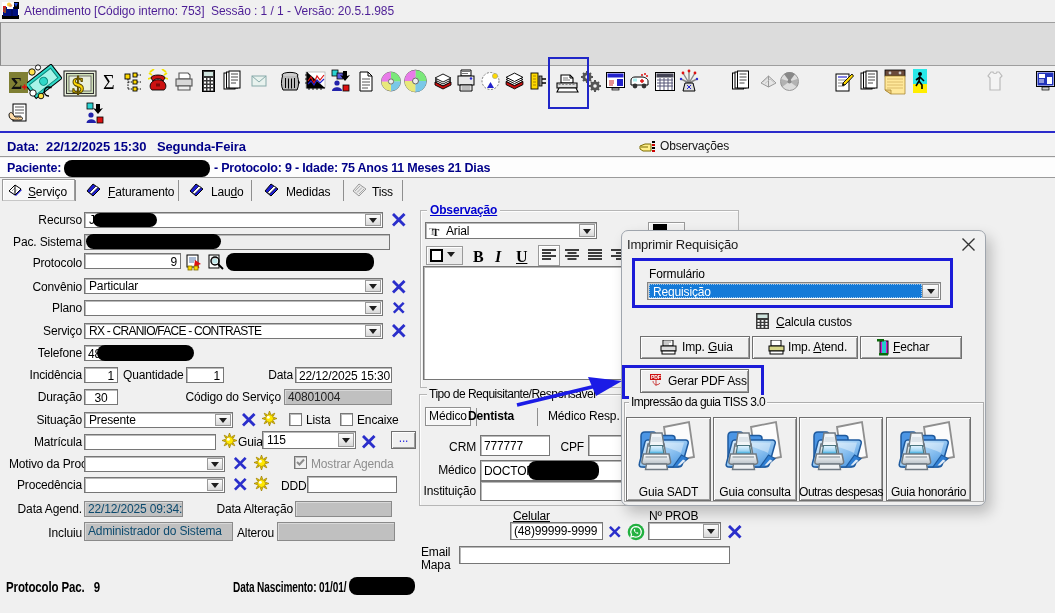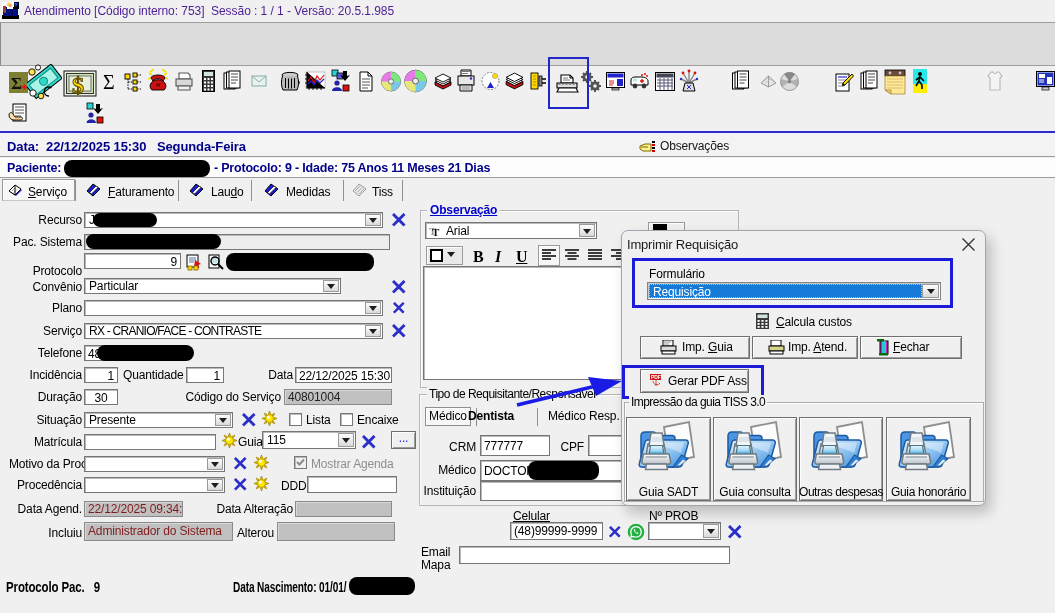--- a/index.html
+++ b/index.html
@@ -1,21 +1,21 @@
 <!DOCTYPE html>
 <html><head>
 <meta charset="utf-8">
 <style>
 *{margin:0;padding:0;box-sizing:border-box;}
 html,body{width:1055px;height:613px;overflow:hidden;}
 body{font-family:"Liberation Sans",sans-serif;font-size:12px;letter-spacing:-0.15px;background:#f0f0f0;position:relative;color:#000;}
 .abs{position:absolute;}
 .navy{color:#000089;font-weight:bold;}
 .fld{position:absolute;background:#fff;border:1px solid #767676;box-shadow:inset 1px 1px 0 #b9b9b9;line-height:14px;padding:1px 3px 0 3px;white-space:nowrap;overflow:hidden;}
-.gfld{position:absolute;background:#c0c0c0;border:1px solid #8a8a8a;box-shadow:inset 1px 1px 0 #d8d8d8;line-height:15px;padding:0 3px;color:#7f1d1d;white-space:nowrap;overflow:hidden;}
+.gfld{position:absolute;background:#c0c0c0;border:1px solid #8a8a8a;box-shadow:inset 1px 1px 0 #d8d8d8;line-height:15px;padding:0 3px;color:#0c4a6e;white-space:nowrap;overflow:hidden;}
 .combo{position:absolute;background:#fff;border:1px solid #767676;box-shadow:inset 1px 1px 0 #b9b9b9;}
 .combo .txt{position:absolute;left:4px;top:1px;line-height:13px;white-space:nowrap;}
 .cbtn{position:absolute;top:1px;right:1px;bottom:1px;width:16px;background:linear-gradient(#fdfdfd,#d9d9d9);border:1px solid #9a9a9a;}
 .cbtn:after{content:"";position:absolute;left:50%;top:50%;margin:-2px 0 0 -4px;border:4px solid transparent;border-top:5px solid #1d1d1d;}
 .lbl{position:absolute;white-space:nowrap;line-height:15px;}
 .rlbl{position:absolute;white-space:nowrap;line-height:15px;text-align:right;overflow:visible;}
 .blob{position:absolute;background:#000;border-radius:8px;}
 .chk{position:absolute;width:13px;height:13px;background:#fff;border:1px solid #777;box-shadow:inset 1px 1px 0 #bbb;}
 .btn3{position:absolute;background:#f0f0f0;border:1px solid #6f6f6f;box-shadow:inset 1px 1px 0 #fdfdfd,inset -1px -1px 0 #9d9d9d;text-align:center;}
 .grp{position:absolute;border:1px solid #b6b6b6;box-shadow:inset 1px 1px 0 #fdfdfd;}
@@ -417,24 +417,24 @@
 </div>
 
 <div id="leftform">
 <div class="rlbl" style="left:0;top:213px;width:82px;">Recurso</div>
 <div class="combo" style="left:84px;top:212px;width:299px;height:16px;">
       <div class="txt">J</div>
       <div class="cbtn"></div>
     </div>
 <div class="rlbl" style="left:0;top:235px;width:82px;">Pac. Sistema</div>
 <div class="fld" style="left:84px;top:234px;width:306px;height:16px;background:#ededed;"></div>
-<div class="rlbl" style="left:0;top:264px;width:82px;">Protocolo</div>
+<div class="rlbl" style="left:0;top:256px;width:82px;">Protocolo</div>
 <div class="fld" style="left:84px;top:253px;width:97px;height:16px;text-align:right;">9</div>
 <div class="rlbl" style="left:0;top:280px;width:82px;">Convênio</div>
-<div class="combo" style="left:84px;top:278px;width:257px;height:16px;padding-left:7px;">
+<div class="combo" style="left:84px;top:278px;width:299px;height:16px;padding-left:7px;">
       <div class="txt">Particular</div>
       <div class="cbtn"></div>
     </div>
 <div class="rlbl" style="left:0;top:301px;width:82px;">Plano</div>
 <div class="combo" style="left:84px;top:300px;width:299px;height:16px;">
       <div class="cbtn"></div>
     </div>
 <div class="rlbl" style="left:0;top:324px;width:82px;">Serviço</div>
 <div class="combo" style="left:84px;top:323px;width:299px;height:16px;">
       <div class="txt" style="letter-spacing:-0.75px;">RX - CRANIO/FACE - CONTRASTE</div>

